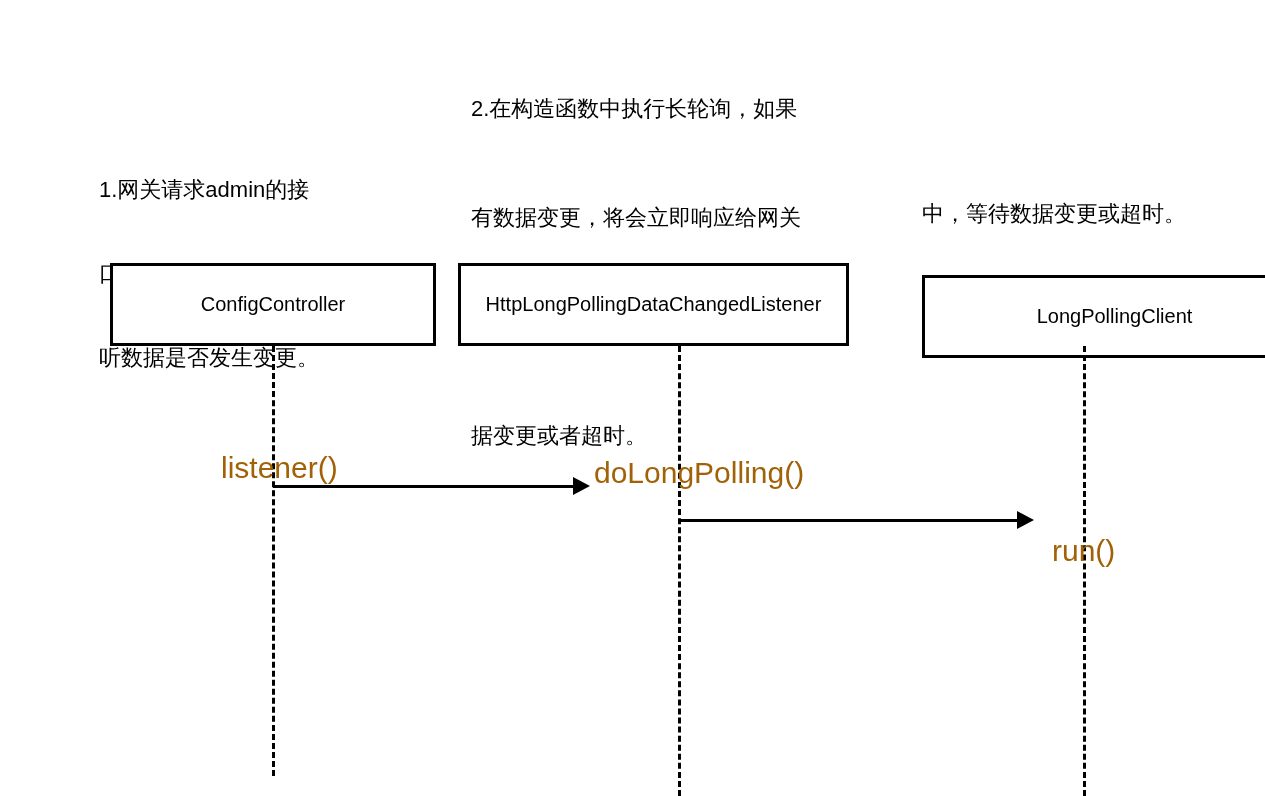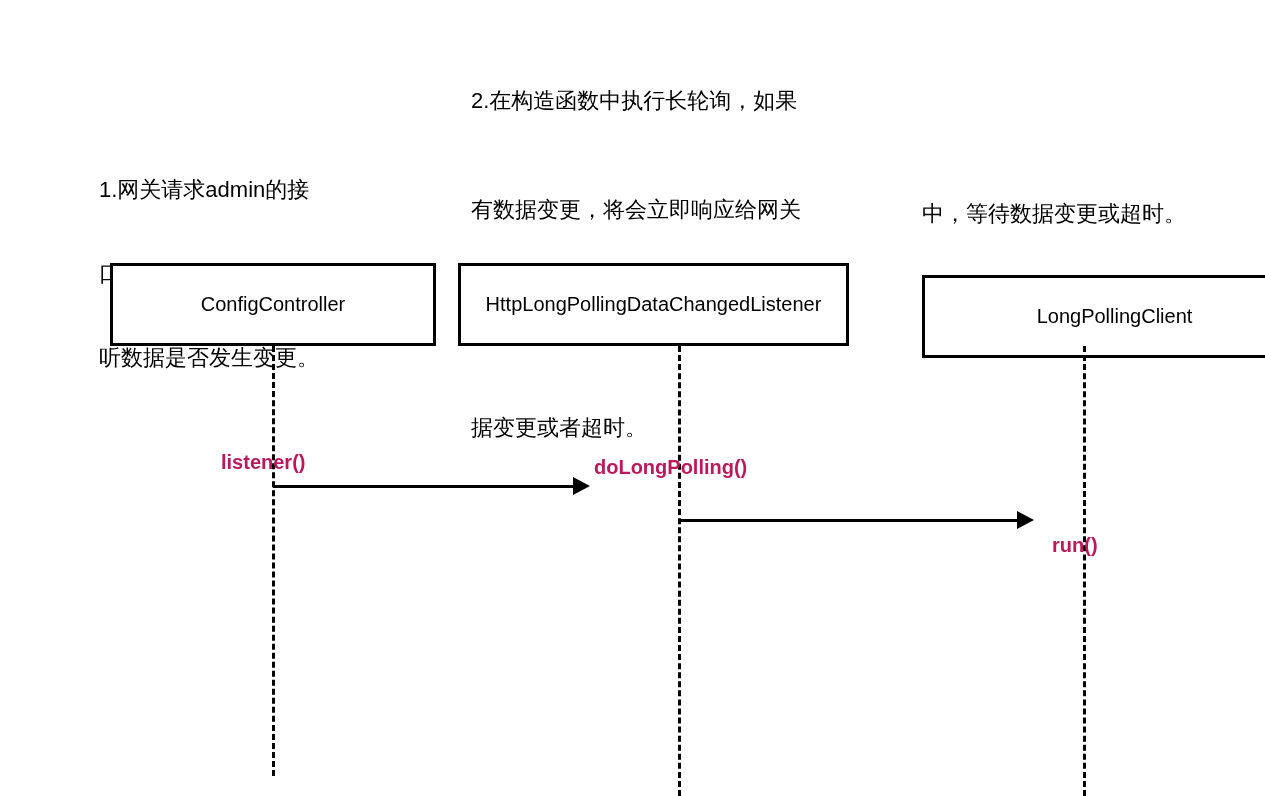--- a/index.html
+++ b/index.html
@@ -27,21 +27,21 @@
     color: #000000;
     white-space: pre;
     letter-spacing: 0;
   }
   .note .note-line {
     display: block;
   }
   .note-1 { left: 99px;  top: 122px; }
   .note-1 .note-line { line-height: 32px; }
 
-  .note-2 { left: 471px; top: 20px; }
+  .note-2 { left: 471px; top: 28px; }
   .note-2 .note-line { line-height: 57px; }
 
   .note-3 { left: 922px; top: 133px; }
   .note-3 .note-line { line-height: 57px; }
 
   
   .participant {
     position: absolute;
     box-sizing: border-box;
     border: 3px solid #000000;
@@ -81,24 +81,23 @@
   .msg-head {
     position: absolute;
     width: 0;
     height: 0;
     border-top: 9px solid transparent;
     border-bottom: 9px solid transparent;
     border-left: 17px solid #000000;
   }
   .msg-label {
     position: absolute;
-    font-size: 20px;
-    color: #be185d;
+    font-size: 30px;
+    color: #a16207;
     white-space: nowrap;
-    font-weight: bold;
   }
 
   .msg1-line  { left: 273px; top: 485px; width: 302px; }
   .msg1-head  { left: 573px; top: 477px; }
   .msg1-from-label { left: 221px; top: 451px; }
   .msg1-to-label   { left: 594px; top: 456px; }
 
   .msg2-line  { left: 679px; top: 519px; width: 340px; }
   .msg2-head  { left: 1017px; top: 511px; }
   .msg2-to-label   { left: 1052px; top: 514px; margin-top: 20px; }

